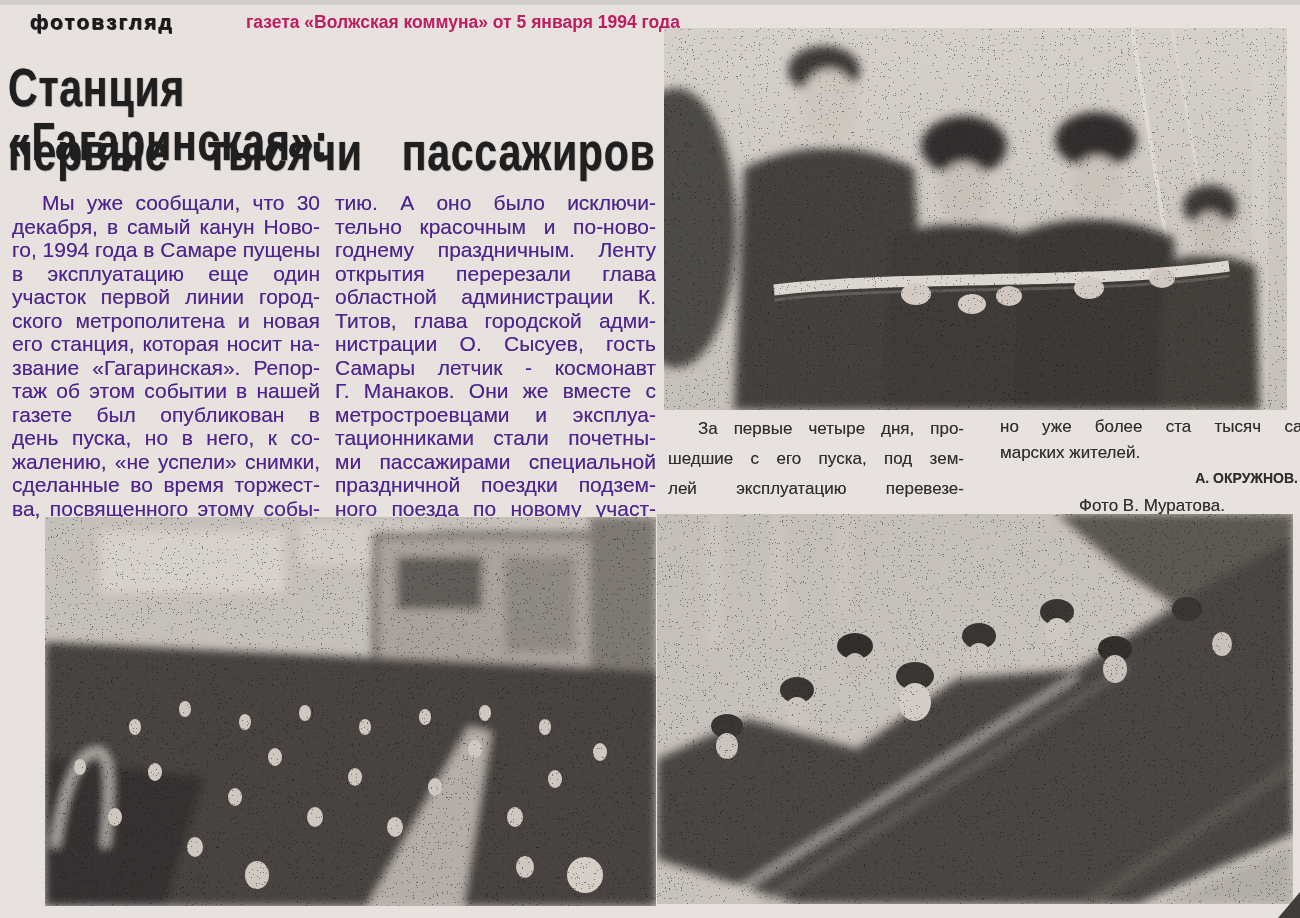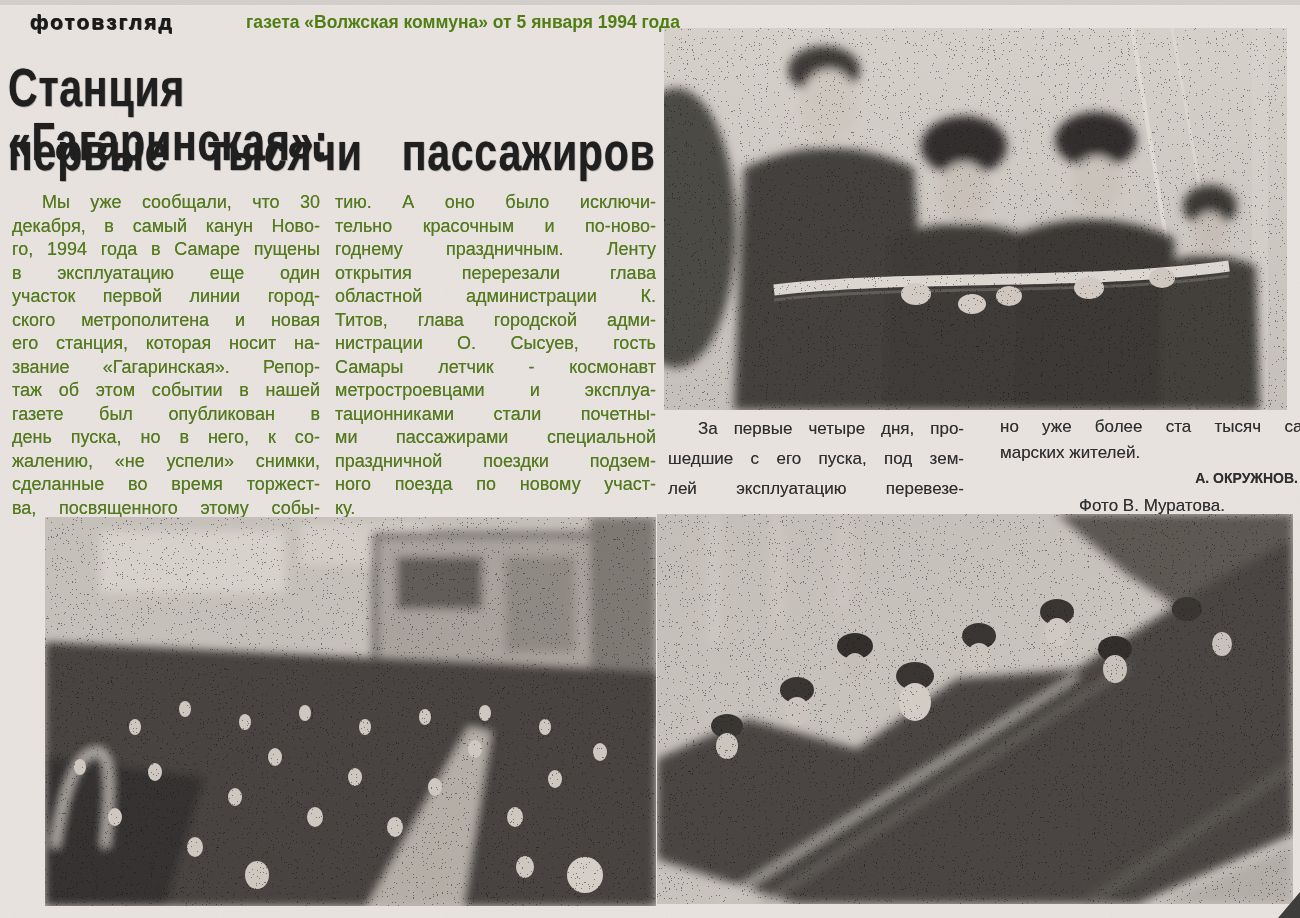--- a/index.html
+++ b/index.html
@@ -14,40 +14,40 @@
 
   .section-label {
     position:absolute; left:30px; top:10px;
     font-size:21px; font-weight:700; letter-spacing:2px;
     color:#161616;
     text-shadow:0.6px 0.6px 0 #2a2a2a, -0.4px 0.4px 0 rgba(40,40,40,.5);
   }
   .source-note {
     position:absolute; left:246px; top:12px;
     font-size:17.5px; font-weight:700;
-    color:#4d7c0f;
+    color:#be185d;
   }
 
   .hl {
     position:absolute; left:8px;
     font-weight:700; font-size:54px; color:#1b1b1b;
     transform-origin:0 0; transform:scaleX(0.76);
     text-align:justify; text-align-last:justify;
     text-shadow:0 0 1px rgba(25,25,25,.75), 1px 1px 0 rgba(25,25,25,.25);
     letter-spacing:1px;
     line-height:1;
   }
   .hl1 { top:60px;  width:660px; }
   .hl2 { top:124px; width:852px; }
 
   .article {
     position:absolute; left:12px; top:191px;
     display:flex; gap:15px;
   }
-  .col { font-size:18px; line-height:23.5px; color:#4d7c0f;
+  .col { font-size:21px; line-height:23.5px; color:#4c1d95;
          text-shadow:0 0 .6px rgba(42,42,42,.55); }
   .col1 { width:308px; }
   .col2 { width:321px; }
   .tline { text-align:justify; text-align-last:justify; }
 
   .afterword {
     position:absolute; left:668px; top:414px;
     display:flex; gap:36px;
     font-size:17px; color:#2a2a2a;
     text-shadow:0 0 .6px rgba(42,42,42,.55);
@@ -103,20 +103,21 @@
     </div>
   <div class="col col2">
       <div class="tline">тию. А оно было исключи-</div>
       <div class="tline">тельно красочным и по-ново-</div>
       <div class="tline">годнему праздничным. Ленту</div>
       <div class="tline">открытия перерезали глава</div>
       <div class="tline">областной администрации К.</div>
       <div class="tline">Титов, глава городской адми-</div>
       <div class="tline">нистрации О. Сысуев, гость</div>
       <div class="tline">Самары летчик - космонавт</div>
+      <div class="tline">Г. Манаков. Они же вместе с</div>
       <div class="tline">метростроевцами и эксплуа-</div>
       <div class="tline">тационниками стали почетны-</div>
       <div class="tline">ми пассажирами специальной</div>
       <div class="tline">праздничной поездки подзем-</div>
       <div class="tline">ного поезда по новому участ-</div>
       <div class="tline" style="text-align-last: left;">ку.</div>
     </div>
 </div>
 
 <div class="afterword">

